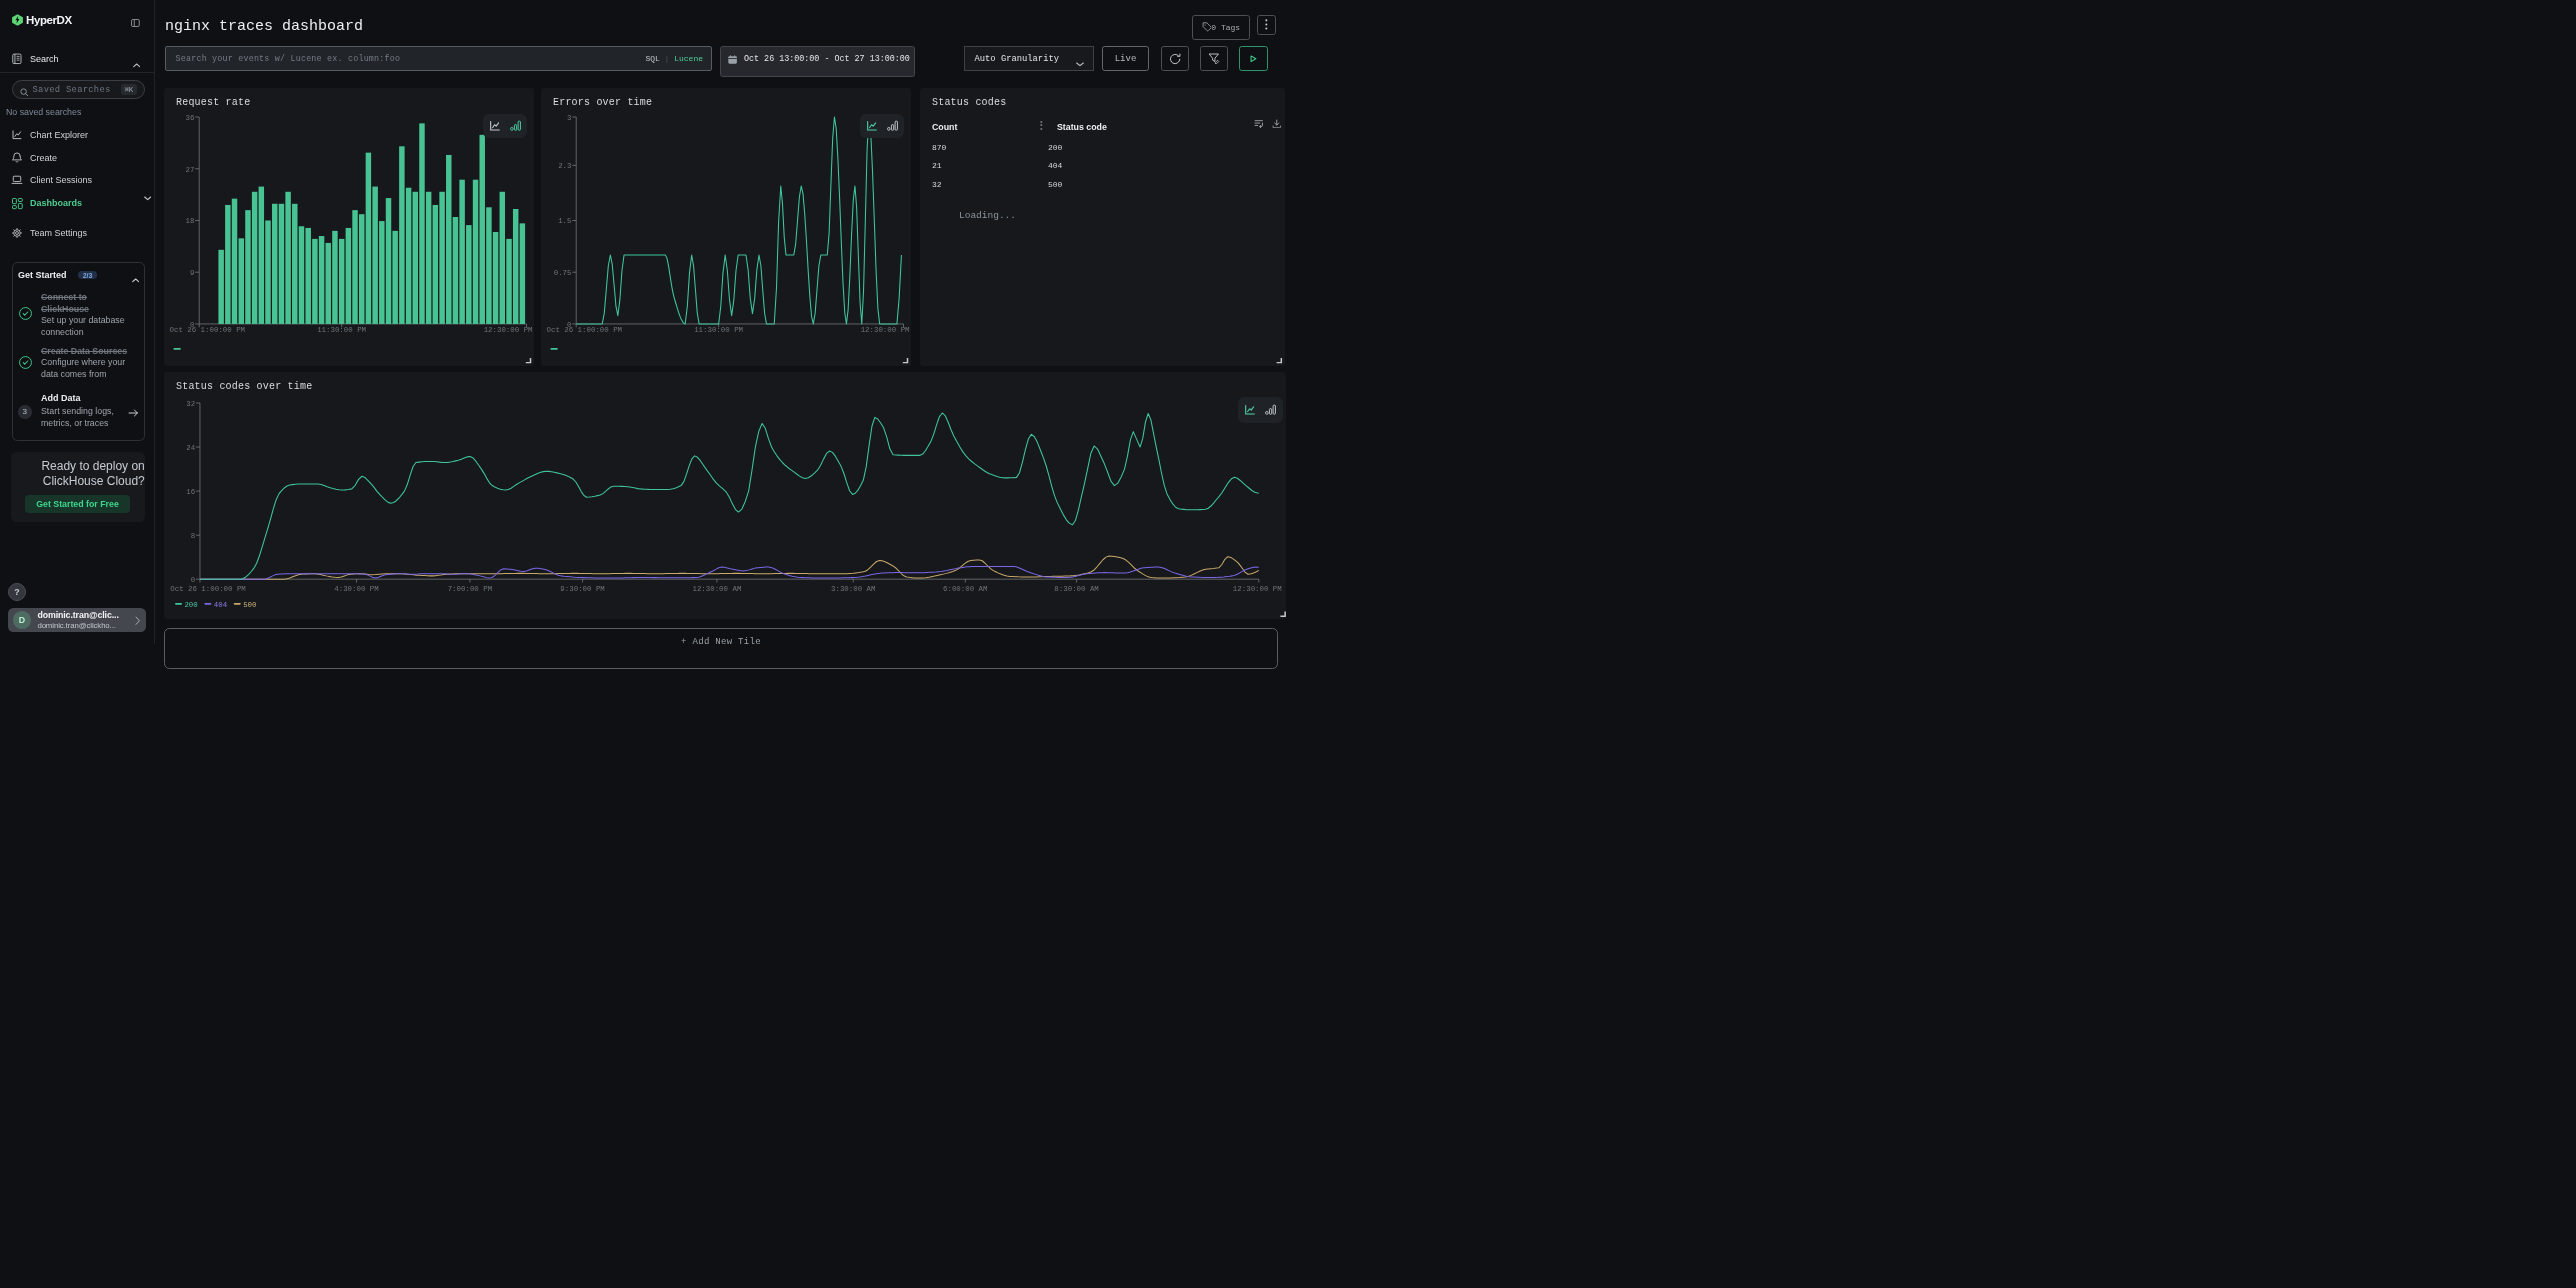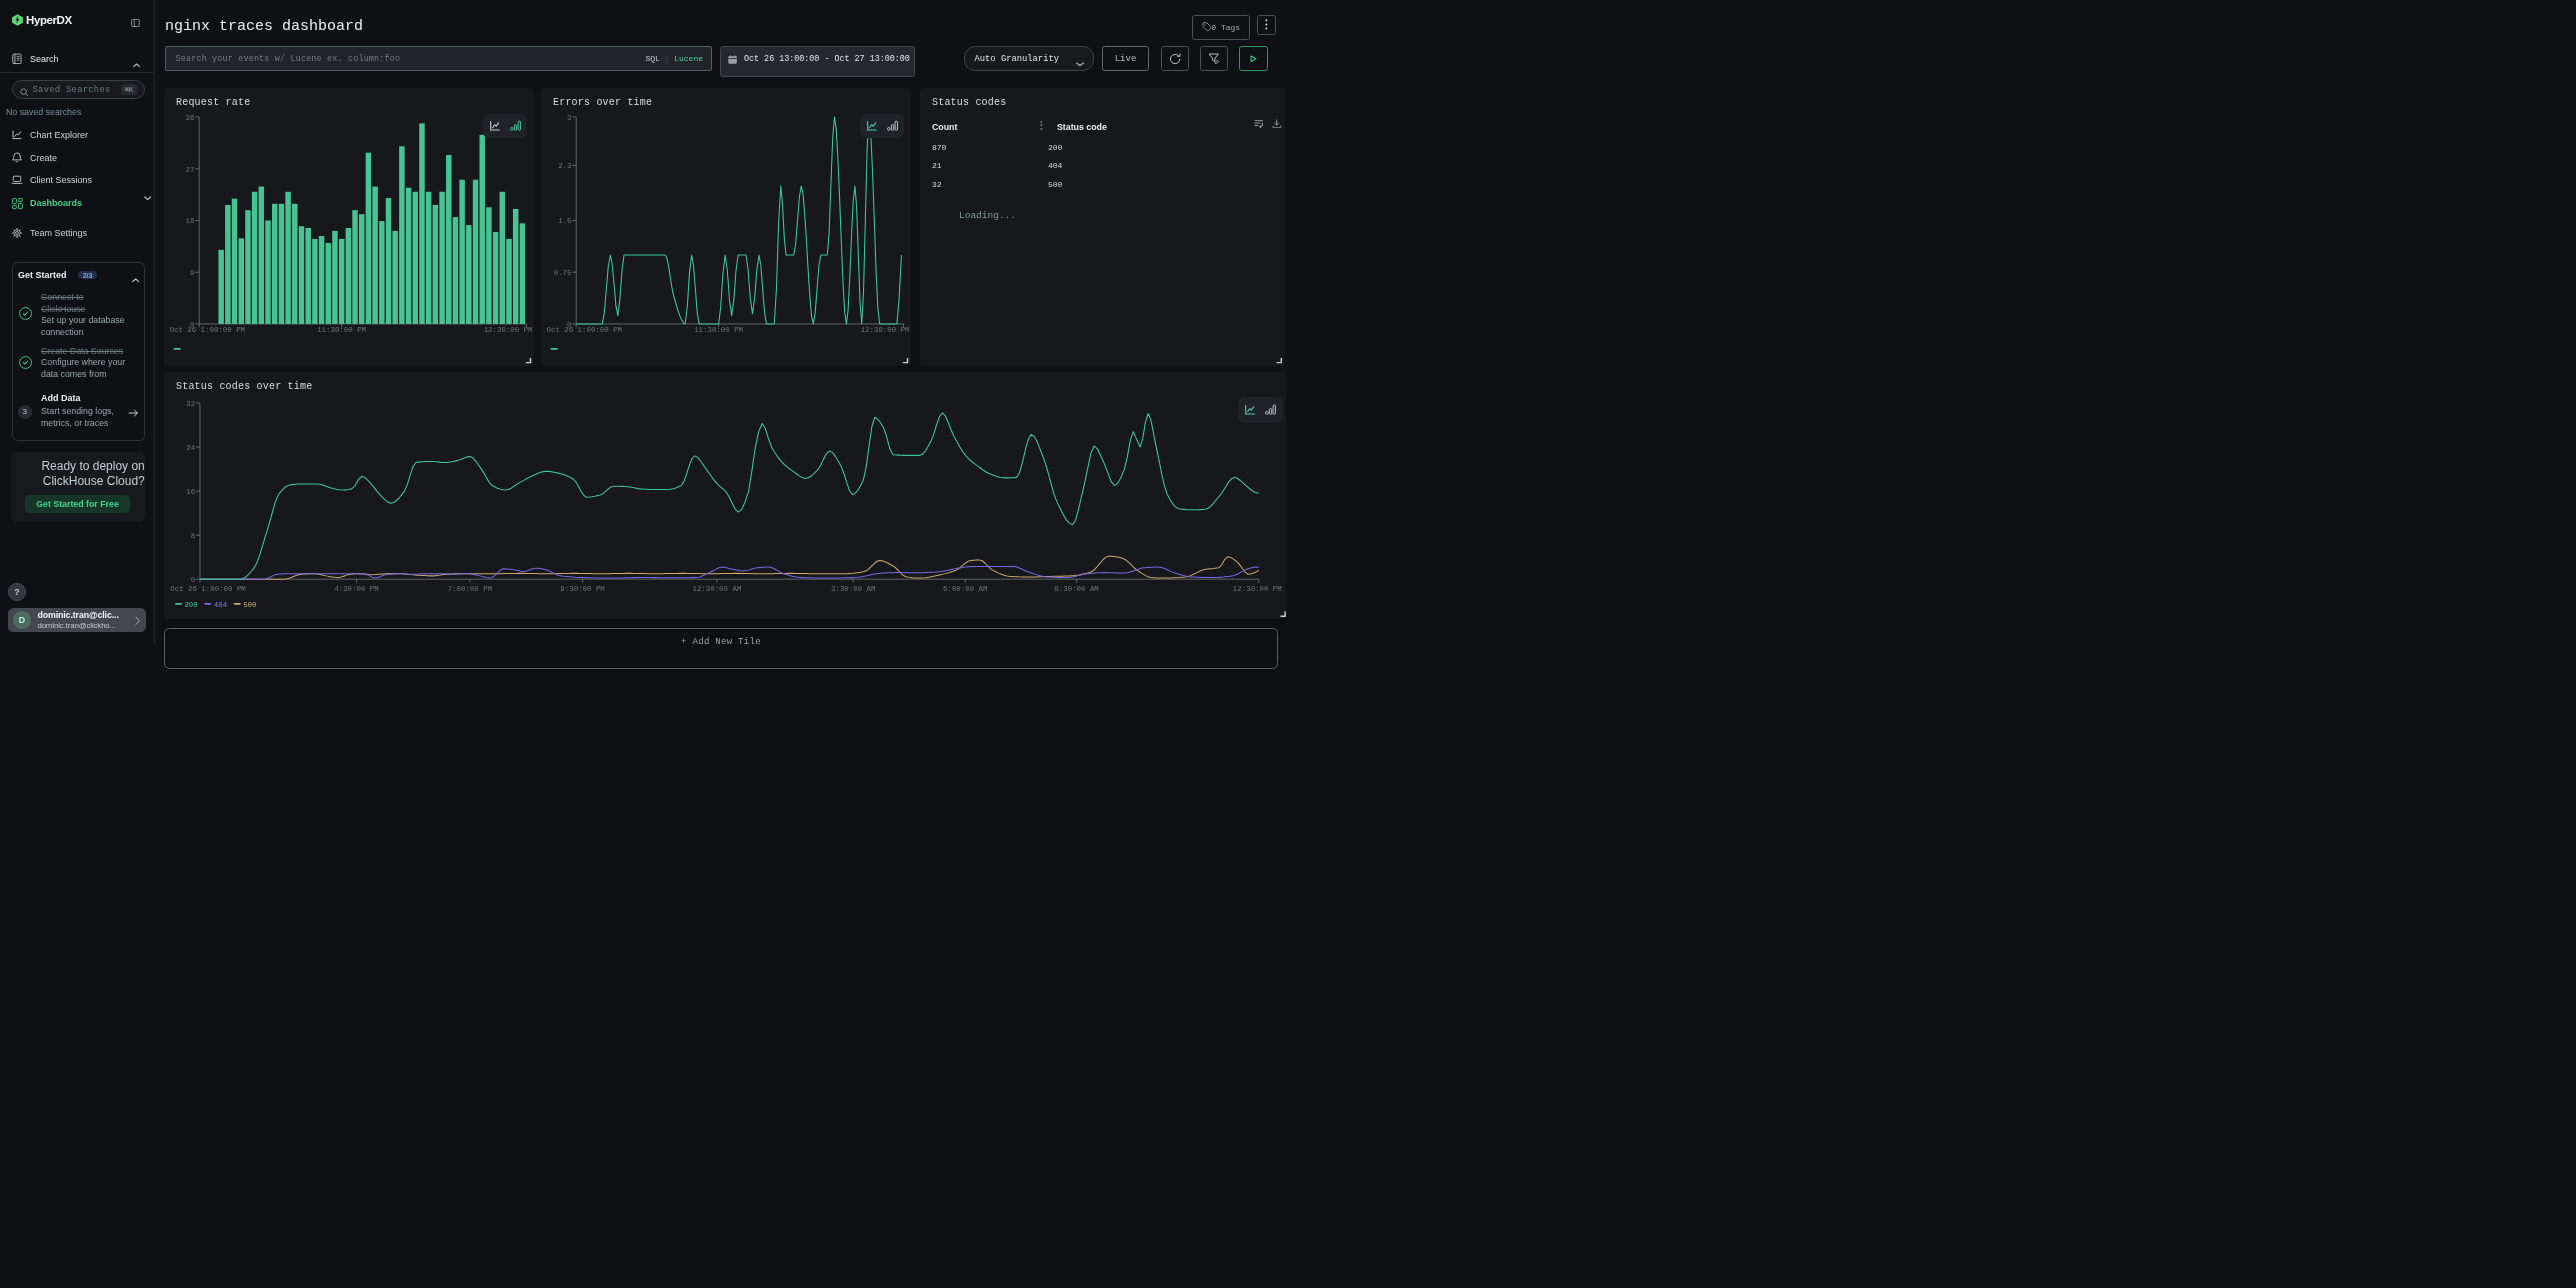--- a/index.html
+++ b/index.html
@@ -9,21 +9,21 @@
 .panel{position:absolute;background:#16181b;border-radius:2.7px}
 .ptitle{position:absolute;left:12px;top:8.8px;font-family:"Liberation Mono",monospace;font-size:10px;color:#d9dcdf;letter-spacing:0.2px}
 .toggle{position:absolute;background:#1f2327;border-radius:6px;display:flex;align-items:center;justify-content:center;gap:8.8px}
 .axis{stroke:#85898f;stroke-width:1;fill:none}
 .albl{font-family:"Liberation Mono",monospace;font-size:11px;fill:#6f757c}
 .btn{position:absolute;display:flex;align-items:center;justify-content:center;border-radius:2.7px;border:0.7px solid #4c5056}
 .mitem{position:absolute;left:0;width:155px;height:22px;display:flex;align-items:center}
 .mitem svg{position:absolute;left:10.8px}
 .mitem span{position:absolute;left:30px;font-size:9px;color:#cfd3d8}
 .gs-desc{color:#9fa6ae;font-size:8.8px;line-height:11.7px}
-.strike{color:#70777f;font-weight:normal;font-size:8.8px;line-height:12px;text-decoration:line-through}
+.strike{color:#70777f;font-weight:bold;font-size:8.8px;line-height:12px;text-decoration:line-through}
 </style></head>
 <body>
 <div id="sidebar">
     <div class="abs" style="left:10.8px;top:14px"><svg width="13" height="12" viewBox="0 0 19 18" fill="none">
         <path d="M9.5 0.4 17.6 4.9v8.2L9.5 17.6 1.4 13.1V4.9z" fill="#5fd573"></path>
         <path d="M10.6 2.8 6.4 9.4h2.5l-1 5 4.6-6.8H9.9z" fill="#101114"></path>
       </svg></div>
     <div class="abs" style="left:26px;top:14px;font-size:11.5px;font-weight:bold;color:#f2f4f6;letter-spacing:-0.4px">HyperDX</div>
     <div class="abs" style="left:131px;top:17px"><svg width="8.8" height="8" viewBox="0 0 13 12" fill="none">
         <rect x="0.7" y="0.7" width="11.6" height="10.6" rx="2" stroke="#9ba1a8" stroke-width="1.3"></rect>
@@ -149,21 +149,21 @@
   </div>
 <div class="abs" style="left:720px;top:46px;width:195px;height:31px;background:#26282d;border:0.7px solid #42464c;border-radius:2.7px">
     <div class="abs" style="left:7.4px;top:7.4px"><svg width="9.5" height="9.5" viewBox="0 0 14 14" fill="none">
         <rect x="0.5" y="1.8" width="12.6" height="11" rx="1.6" fill="#9aa1a9"></rect>
         <rect x="0.5" y="4.6" width="12.6" height="1.3" fill="#26282d"></rect>
         <rect x="3" y="0.2" width="1.4" height="2.6" rx="0.7" fill="#9aa1a9"></rect>
         <rect x="9.2" y="0.2" width="1.4" height="2.6" rx="0.7" fill="#9aa1a9"></rect>
       </svg></div>
     <div class="abs mono" style="left:23px;top:6.8px;font-size:8.4px;color:#e3e6e9;white-space:nowrap">Oct 26 13:00:00 - Oct 27 13:00:00</div>
   </div>
-<div class="abs" style="left:964px;top:46px;width:130px;height:25px;background:#17191d;border:0.7px solid #3e4248;border-radius:11px">
+<div class="abs" style="left:964px;top:46px;width:130px;height:25px;background:#17191d;border:0.7px solid #3e4248;border-radius:0">
     <div class="abs mono" style="left:9.5px;top:6.8px;font-size:8.8px;color:#e3e6e9">Auto Granularity</div>
     <div class="abs" style="right:8.8px;top:10px"><svg width="8" height="4.7" viewBox="0 0 12 7" fill="none">
         <path d="M1 1.5 6.0 5.5 11 1.5" stroke="#c3c7cc" stroke-width="1.6" fill="none" stroke-linecap="round" stroke-linejoin="round"></path>
       </svg></div>
   </div>
 <div class="btn mono" style="left:1102px;top:46px;width:47px;height:25px;border-color:#63676d;font-size:9px;color:#b4b8bd">Live</div>
 <div class="btn" style="left:1161px;top:46px;width:28px;height:25px">
     <svg width="12" height="12" viewBox="0 0 18 18" fill="none">
       <path d="M16.2 9.3a7 7 0 1 1-2.05-5.25" stroke="#c3c7cc" stroke-width="1.5" fill="none" stroke-linecap="round"></path>
       <path d="M16.4 1.6v3.4h-3.4" stroke="#c3c7cc" stroke-width="1.5" fill="none" stroke-linecap="round" stroke-linejoin="round"></path>

